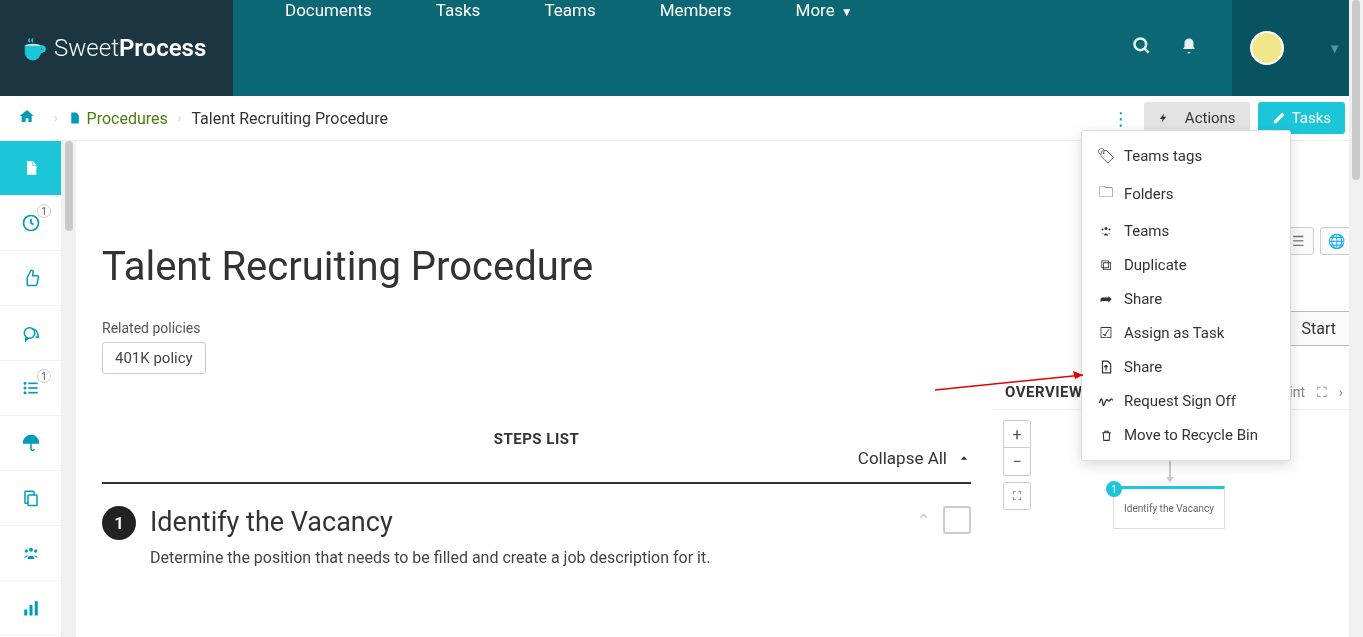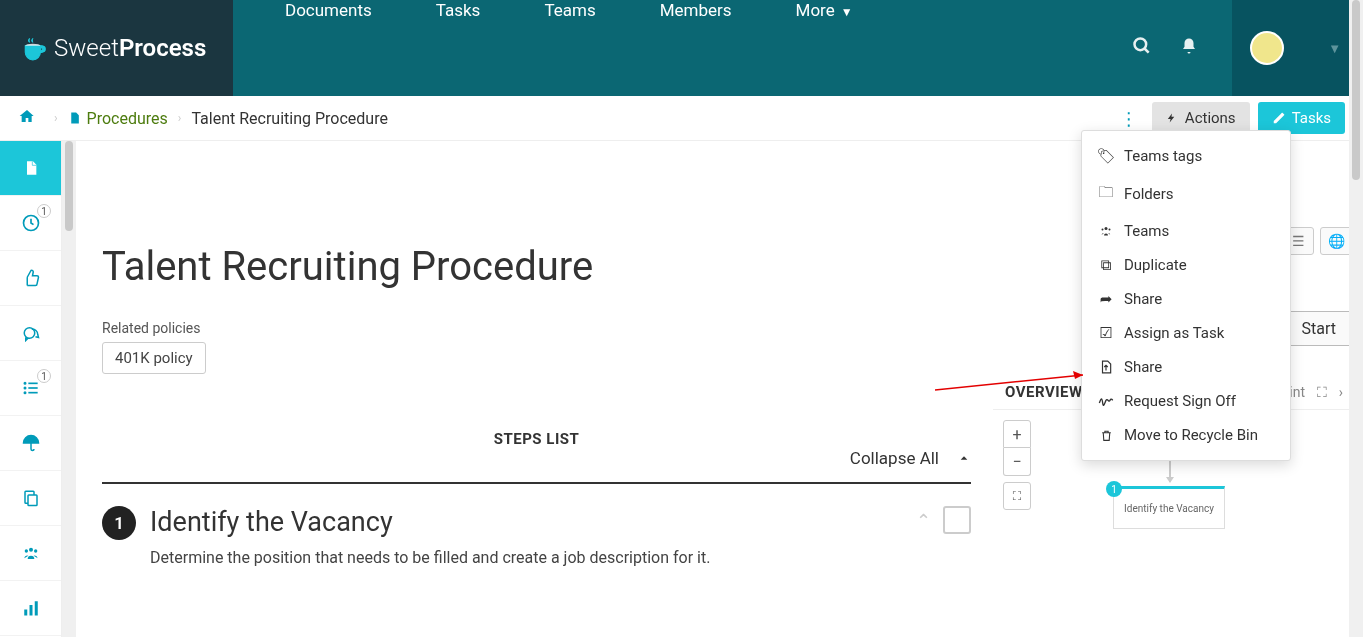--- a/index.html
+++ b/index.html
@@ -22,42 +22,42 @@
 .user-chev { color: #5d949c; font-size: 13px; }
 
 
 .crumb-bar { height: 45px; display: flex; align-items: center; padding: 0 18px; border-bottom: 1px solid #eee; }
 .crumb-home { color: #009bb9; margin-right: 8px; }
 .crumb-sep { color: #ccc; margin: 0 10px; font-size: 12px; }
 .crumb-link { color: #4d7c0f; font-size: 16px; display: flex; align-items: center; gap: 6px; }
 .crumb-current { color: #333; font-size: 16px; }
 .crumb-actions { margin-left: auto; display: flex; align-items: center; gap: 8px; }
 .more-dots { color: #009bb9; font-size: 18px; cursor: pointer; padding: 0 6px; }
-.btn-actions { background: #e3e3e3; color: #333; border: none; padding: 7px 14px; border-radius: 3px; font-size: 15px; cursor: pointer; display: flex; align-items: center; gap: 8px; }
+.btn-actions { background: #e3e3e3; color: #333; border: none; padding: 7px 14px; border-radius: 3px; font-size: 15px; cursor: pointer; display: flex; align-items: center; gap: 16px; }
 .btn-edit { background: #1cc6d9; color: #fff; border: none; padding: 7px 14px; border-radius: 3px; font-size: 15px; cursor: pointer; display: flex; align-items: center; gap: 6px; }
 
 
 .body-area { display: flex; height: calc(637px - 78px - 45px); }
 
 
 .sidebar { width: 62px; background: #fff; border-right: 1px solid #eee; display: flex; flex-direction: column; }
 .sb-item { height: 55px; display: flex; align-items: center; justify-content: center; color: #009bb9; border-bottom: 1px solid #f2f2f2; position: relative; cursor: pointer; }
 .sb-item.active { background: #1cc6d9; color: #fff; }
 .sb-badge { position: absolute; top: 8px; right: 10px; background: #fff; border: 1px solid #ccc; color: #555; font-size: 10px; width: 14px; height: 14px; border-radius: 50%; display: flex; align-items: center; justify-content: center; }
 .scrolltrack { width: 14px; background: #f0f0f0; position: relative; }
 .scrollthumb { width: 8px; background: #c9c9c9; border-radius: 4px; position: absolute; left: 3px; }
 .main-col { flex: 1; padding: 0 18px 0 22px; }
 .title-panel { background: #fff; margin-top: 72px; padding: 30px 0 30px 4px; }
 .page-title { font-size: 40px; color: #333; font-weight: 400; margin-bottom: 30px; }
 .related-lbl { color: #555; font-size: 14px; margin-bottom: 6px; }
 .policy-chip { display: inline-block; border: 1px solid #ccc; padding: 6px 12px; border-radius: 3px; color: #444; font-size: 15px; cursor: pointer; }
 .steps-panel { background: #fff; margin-top: 8px; padding: 18px 4px; }
 .steps-header { display: flex; align-items: center; padding-bottom: 14px; border-bottom: 2px solid #333; flex-direction: column; }
 .steps-title { font-weight: 700; font-size: 15px; letter-spacing: 0.5px; color: #333; }
-.collapse-all { margin-left: auto; color: #333; font-size: 17px; cursor: pointer; display: flex; align-items: center; gap: 18px; }
+.collapse-all { margin-left: auto; color: #333; font-size: 17px; cursor: pointer; display: flex; align-items: center; gap: 10px; }
 .step-row { display: flex; align-items: flex-start; padding-top: 22px; }
 .step-num { width: 34px; height: 34px; border-radius: 50%; background: #222; color: #fff; display: flex; align-items: center; justify-content: center; font-size: 17px; font-weight: 600; margin-right: 14px; flex-shrink: 0; }
 .step-body { flex: 1; }
 .step-title { font-size: 27px; color: #333; margin-bottom: 10px; }
 .step-desc { font-size: 16px; color: #444; }
 .step-right { display: flex; align-items: center; gap: 12px; margin-left: 14px; }
 .step-chev { color: #ccc; font-size: 18px; cursor: pointer; }
 .step-check { width: 28px; height: 28px; border: 2px solid #ccc; border-radius: 3px; cursor: pointer; }
 
 

